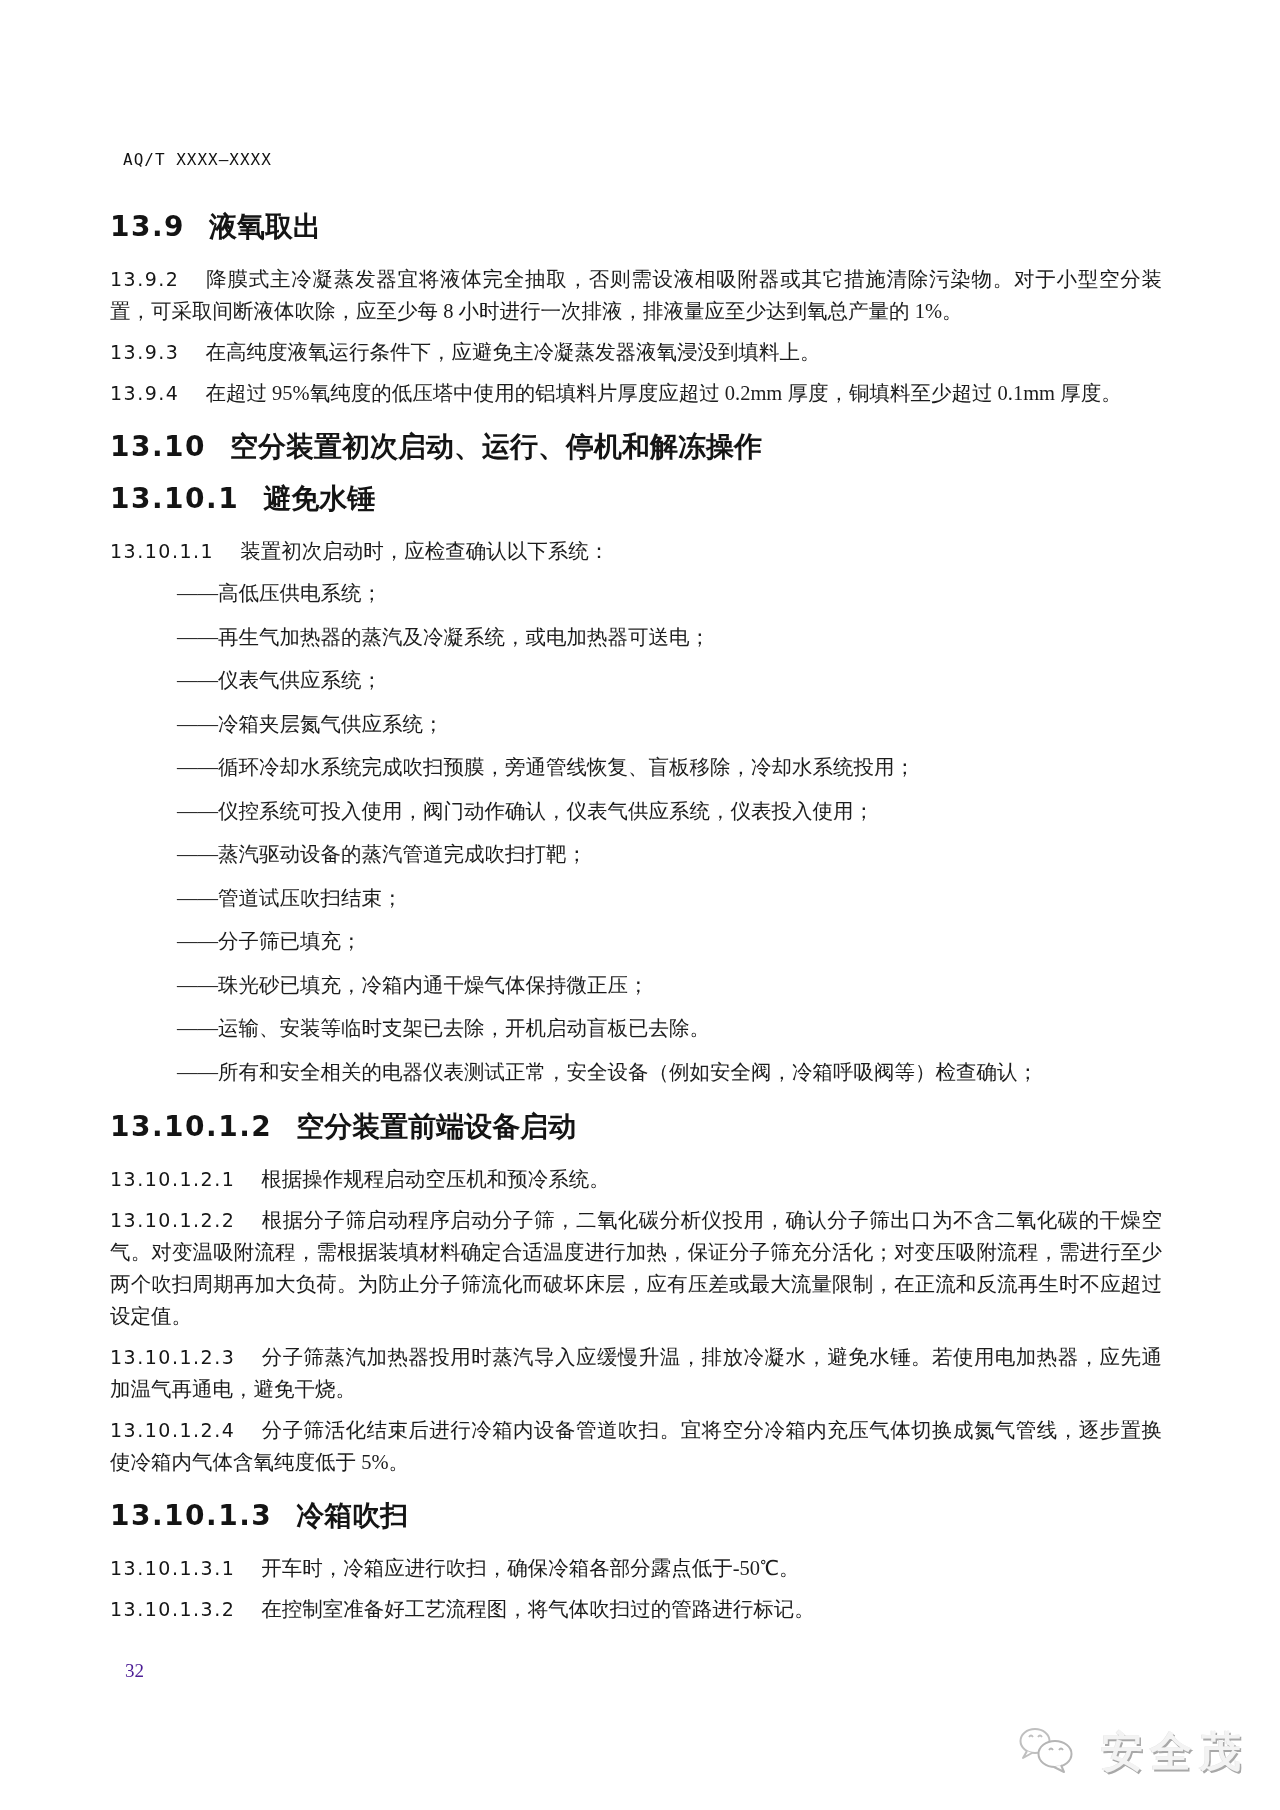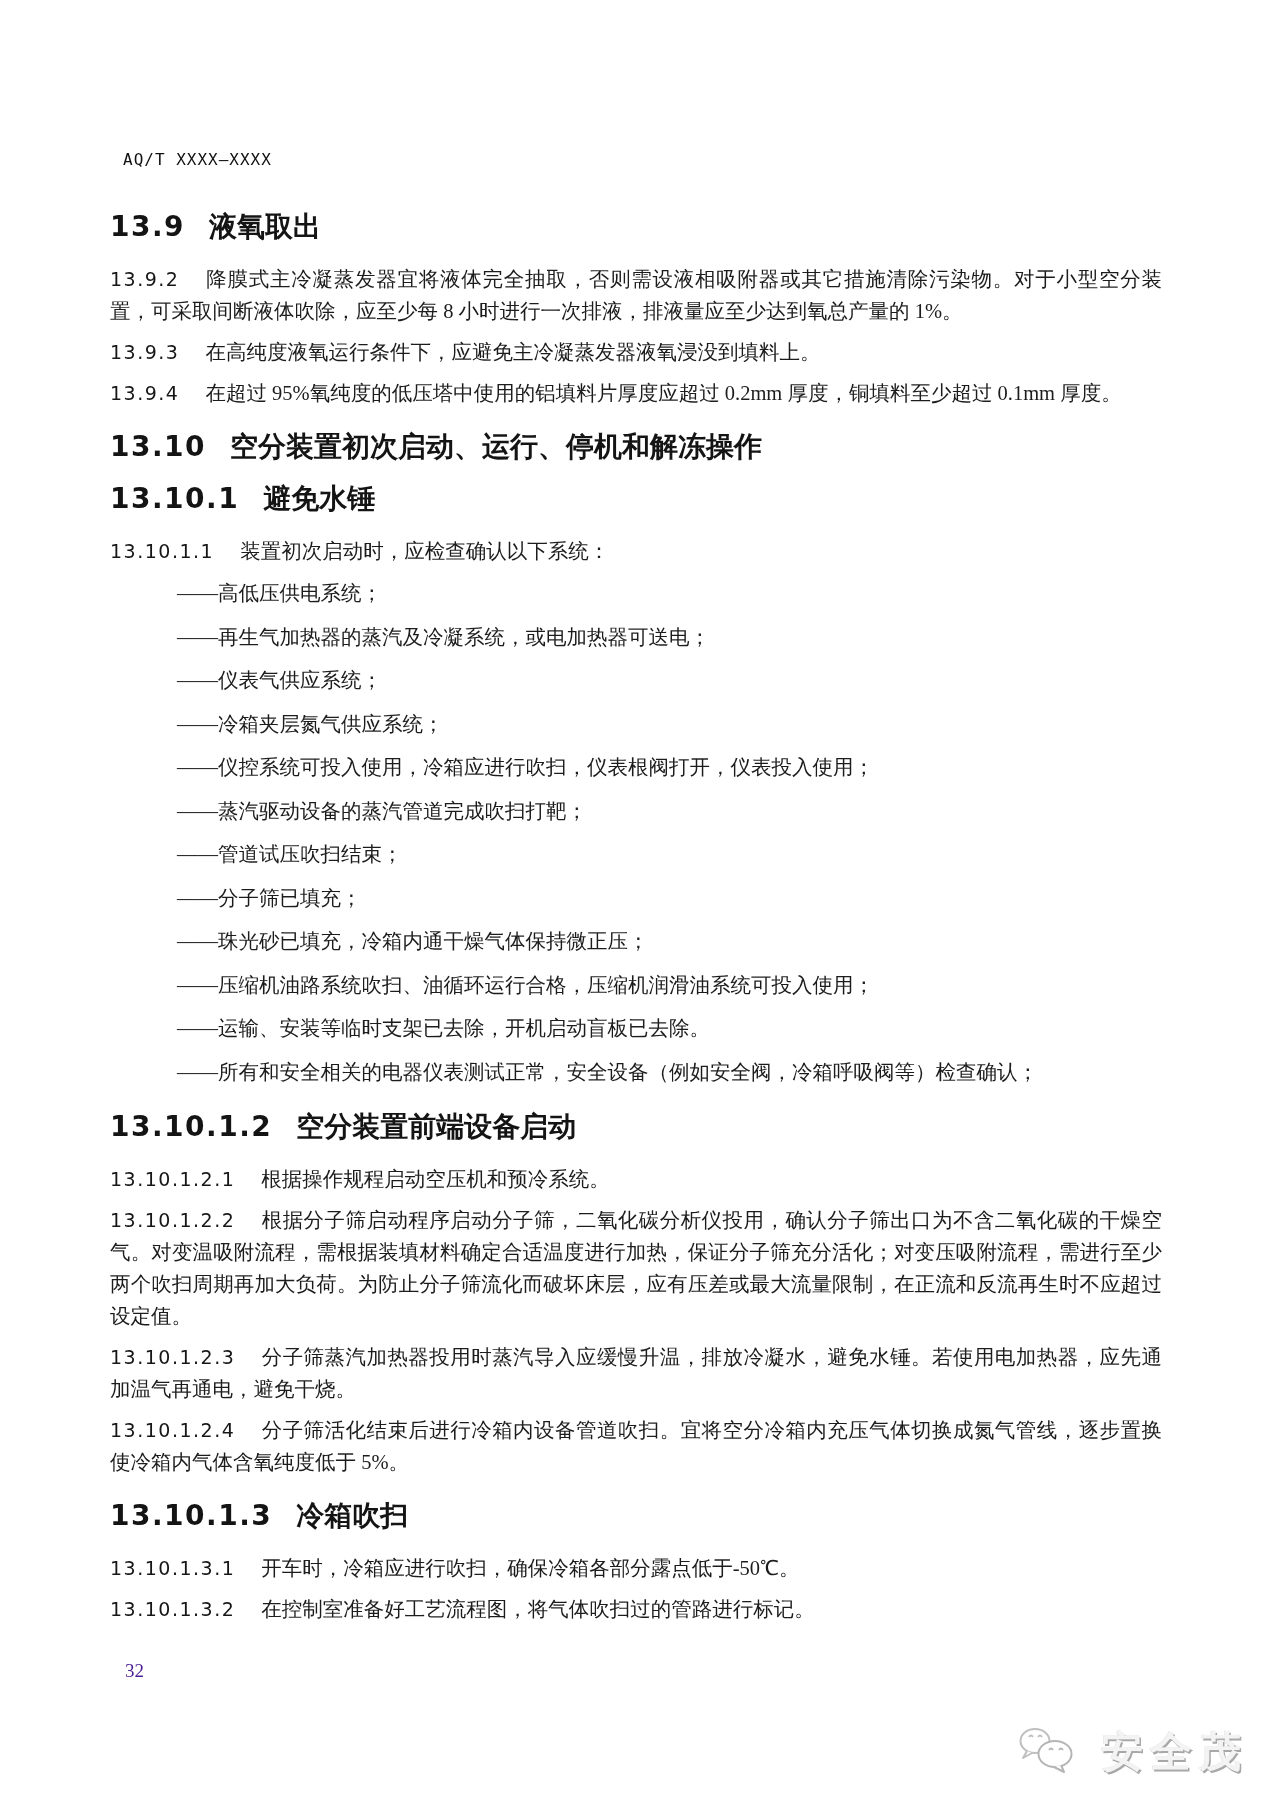--- a/index.html
+++ b/index.html
@@ -99,26 +99,26 @@
       <p class="clause"><span class="num">13.9.2</span><span>降膜式主冷凝蒸发器宜将液体完全抽取，否则需设液相吸附器或其它措施清除污染物。对于小型空分装置，可采取间断液体吹除，应至少每 8 小时进行一次排液，排液量应至少达到氧总产量的 1%。</span></p>
       <p class="clause"><span class="num">13.9.3</span><span>在高纯度液氧运行条件下，应避免主冷凝蒸发器液氧浸没到填料上。</span></p>
       <p class="clause"><span class="num">13.9.4</span><span>在超过 95%氧纯度的低压塔中使用的铝填料片厚度应超过 0.2mm 厚度，铜填料至少超过 0.1mm 厚度。</span></p>
       <div class="hd h2"><span class="num">13.10</span><span class="ttl">空分装置初次启动、运行、停机和解冻操作</span></div>
       <div class="hd h3"><span class="num">13.10.1</span><span class="ttl">避免水锤</span></div>
       <p class="clause"><span class="num">13.10.1.1</span><span>装置初次启动时，应检查确认以下系统：</span></p>
       <p class="dash">——高低压供电系统；</p>
       <p class="dash">——再生气加热器的蒸汽及冷凝系统，或电加热器可送电；</p>
       <p class="dash">——仪表气供应系统；</p>
       <p class="dash">——冷箱夹层氮气供应系统；</p>
-      <p class="dash">——仪控系统可投入使用，冷箱应进行吹扫，仪表根阀打开，仪表投入使用；</p>
+      <p class="dash">——循环冷却水系统完成吹扫预膜，旁通管线恢复、盲板移除，冷却水系统投用；</p>
+      <p class="dash">——仪控系统可投入使用，阀门动作确认，仪表气供应系统，仪表投入使用；</p>
       <p class="dash">——蒸汽驱动设备的蒸汽管道完成吹扫打靶；</p>
       <p class="dash">——管道试压吹扫结束；</p>
       <p class="dash">——分子筛已填充；</p>
       <p class="dash">——珠光砂已填充，冷箱内通干燥气体保持微正压；</p>
-      <p class="dash">——压缩机油路系统吹扫、油循环运行合格，压缩机润滑油系统可投入使用；</p>
       <p class="dash">——运输、安装等临时支架已去除，开机启动盲板已去除。</p>
       <p class="dash">——所有和安全相关的电器仪表测试正常，安全设备（例如安全阀，冷箱呼吸阀等）检查确认；</p>
       <div class="hd h3"><span class="num">13.10.1.2</span><span class="ttl">空分装置前端设备启动</span></div>
       <p class="clause"><span class="num">13.10.1.2.1</span><span>根据操作规程启动空压机和预冷系统。</span></p>
       <p class="clause"><span class="num">13.10.1.2.2</span><span>根据分子筛启动程序启动分子筛，二氧化碳分析仪投用，确认分子筛出口为不含二氧化碳的干燥空气。对变温吸附流程，需根据装填材料确定合适温度进行加热，保证分子筛充分活化；对变压吸附流程，需进行至少两个吹扫周期再加大负荷。为防止分子筛流化而破坏床层，应有压差或最大流量限制，在正流和反流再生时不应超过设定值。</span></p>
       <p class="clause"><span class="num">13.10.1.2.3</span><span>分子筛蒸汽加热器投用时蒸汽导入应缓慢升温，排放冷凝水，避免水锤。若使用电加热器，应先通加温气再通电，避免干烧。</span></p>
       <p class="clause"><span class="num">13.10.1.2.4</span><span>分子筛活化结束后进行冷箱内设备管道吹扫。宜将空分冷箱内充压气体切换成氮气管线，逐步置换使冷箱内气体含氧纯度低于 5%。</span></p>
       <div class="hd h3"><span class="num">13.10.1.3</span><span class="ttl">冷箱吹扫</span></div>
       <p class="clause"><span class="num">13.10.1.3.1</span><span>开车时，冷箱应进行吹扫，确保冷箱各部分露点低于-50℃。</span></p>
       <p class="clause"><span class="num">13.10.1.3.2</span><span>在控制室准备好工艺流程图，将气体吹扫过的管路进行标记。</span></p>

